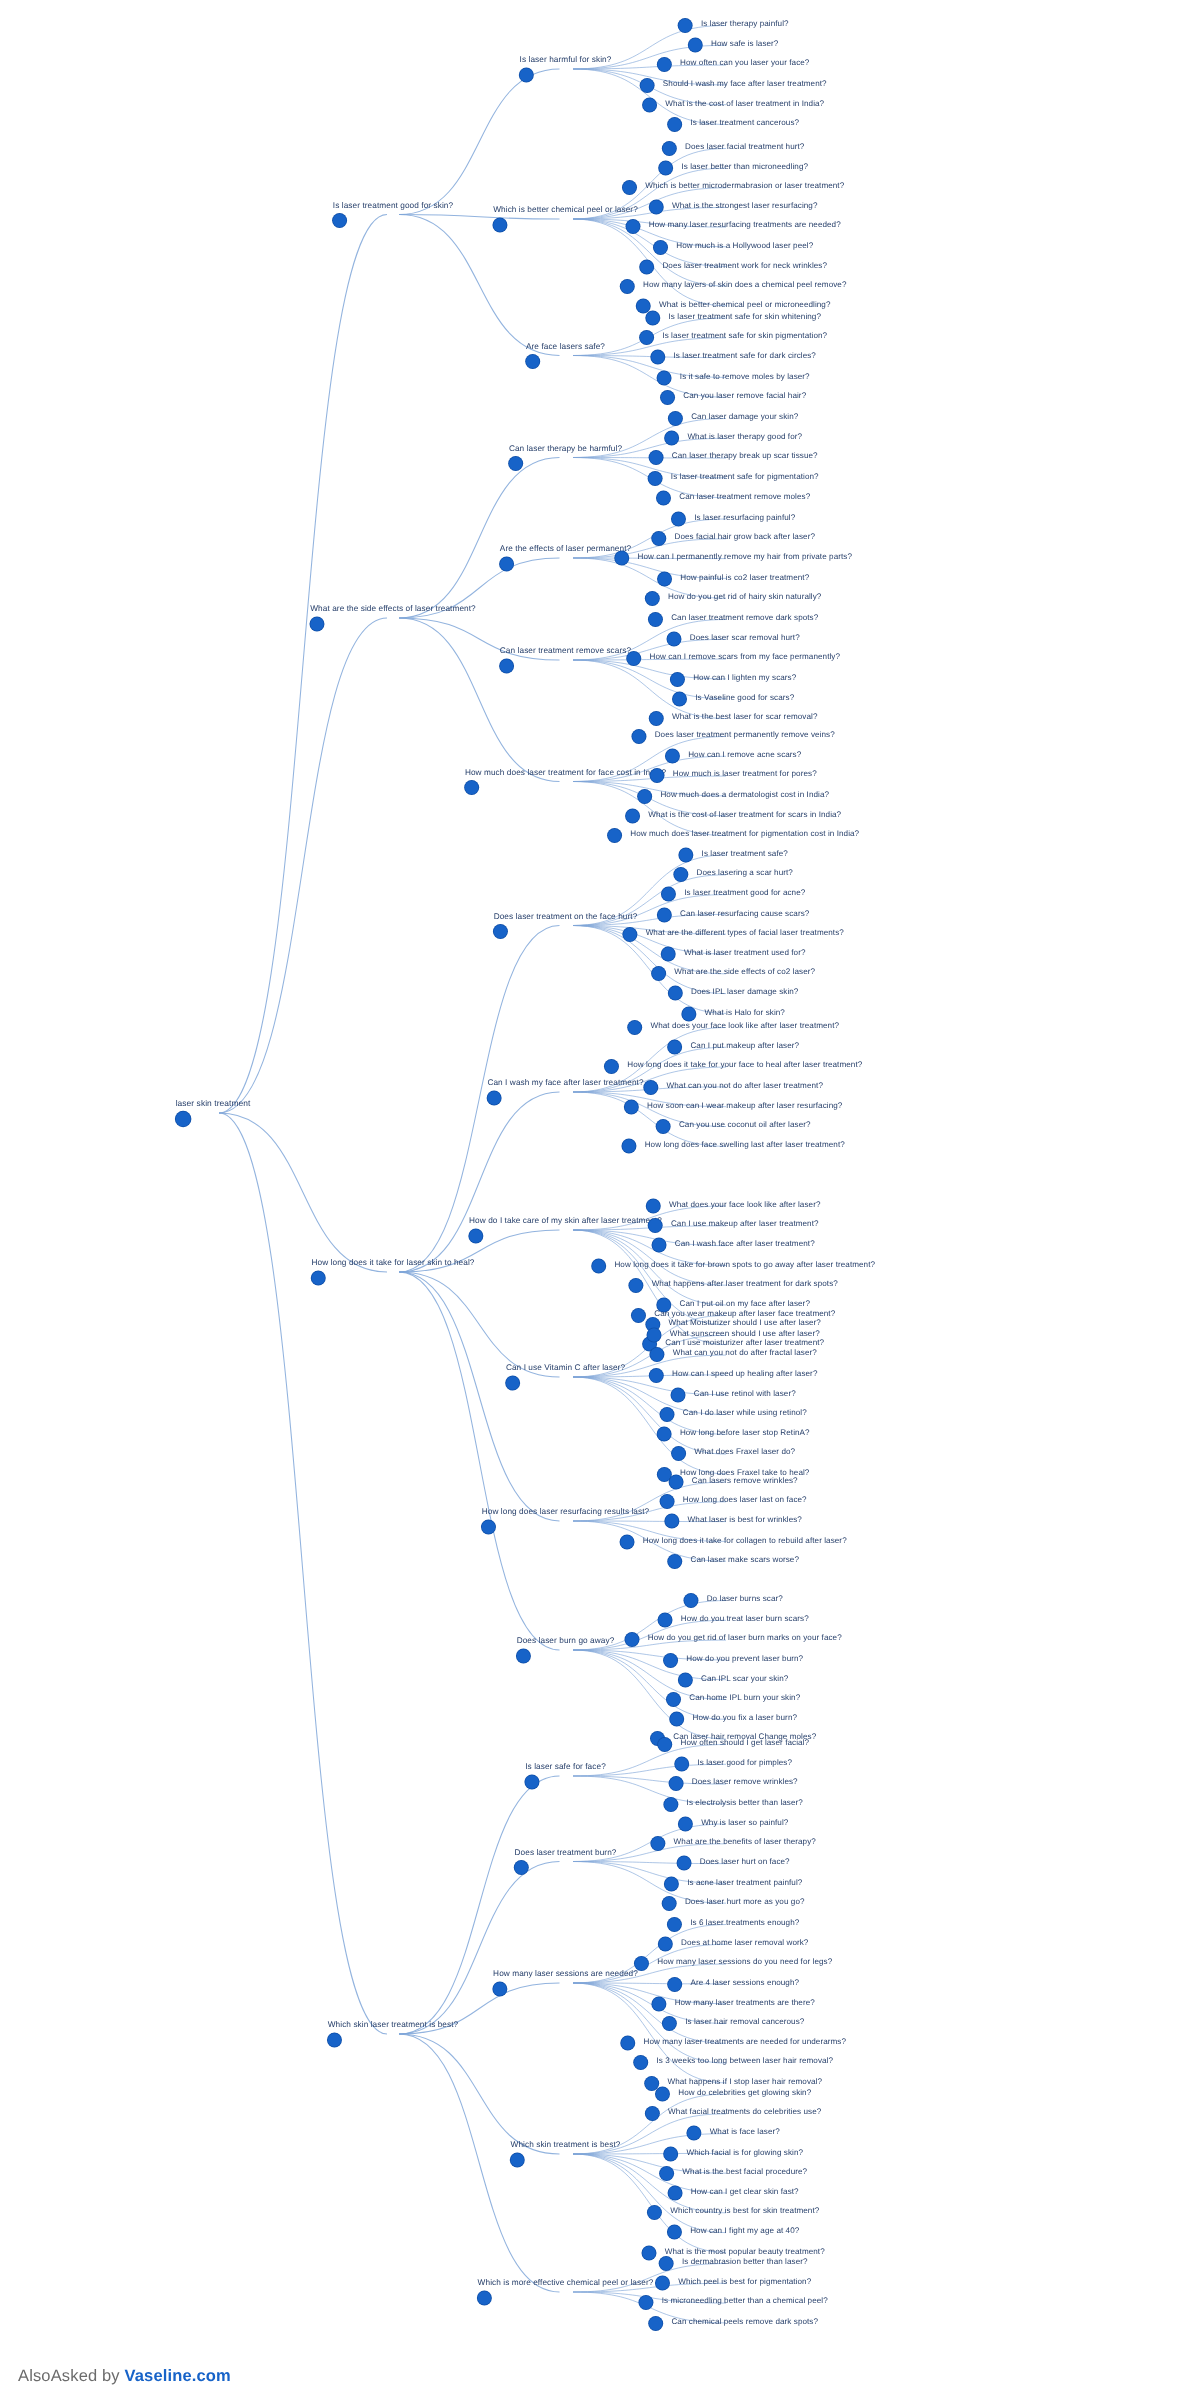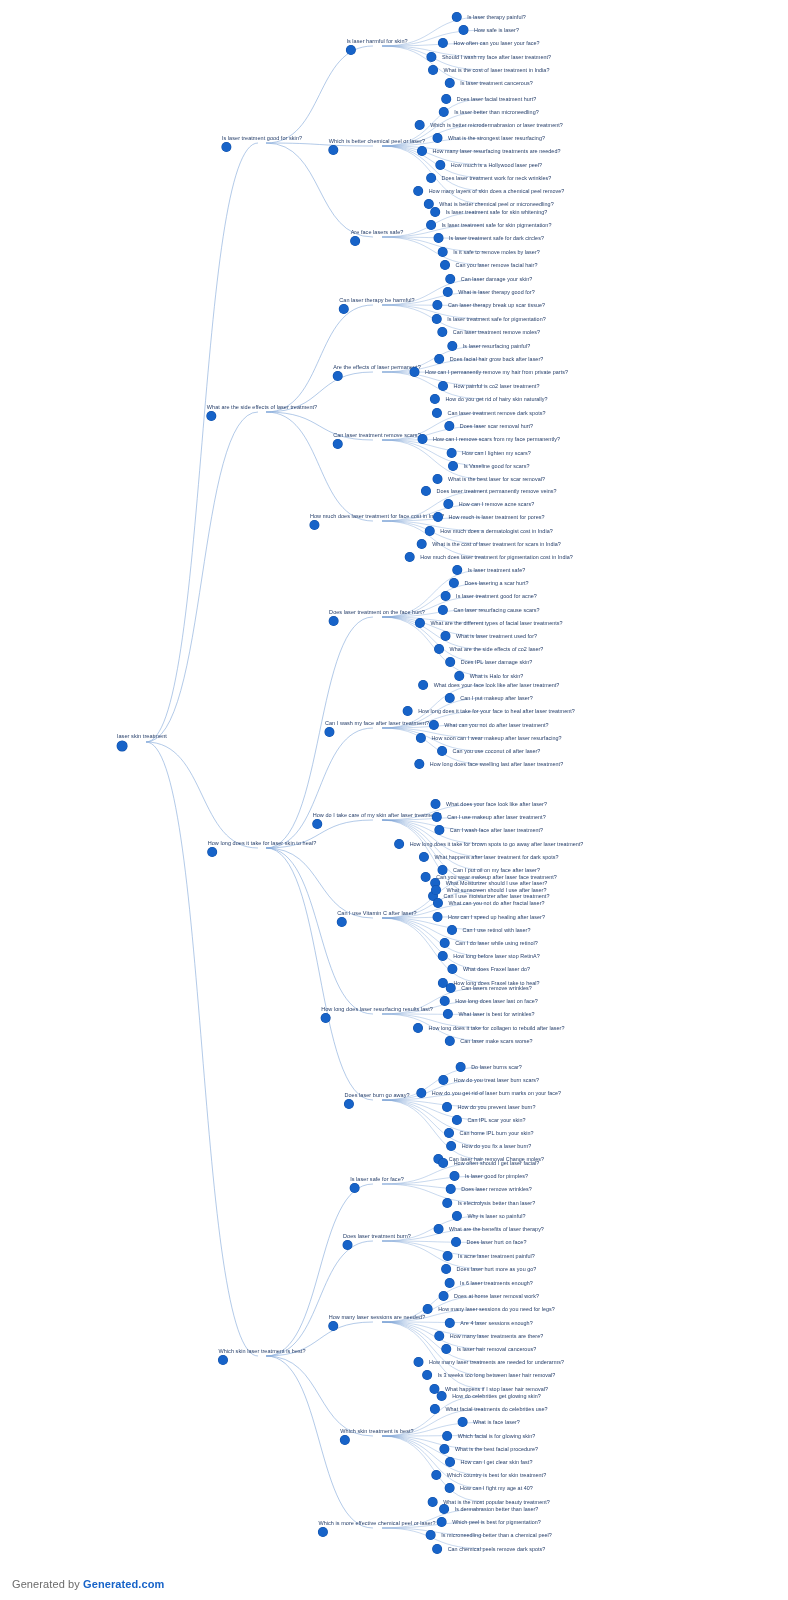--- a/index.html
+++ b/index.html
@@ -747,15 +747,15 @@
       <div class="node lvl3 right" style="left: 489px; top: 1535.4px;">
         <span class="dot"></span>
         <span class="label">Is microneedling better than a chemical peel?</span>
       </div>
       <div class="node lvl3 right" style="left: 489px; top: 1548.6px;">
         <span class="dot"></span>
         <span class="label">Can chemical peels remove dark spots?</span>
       </div>
     </div>
   <div class="footer">
-    <span>Generated by </span><span class="brand">Generated.com</span>
+    <span>AlsoAsked by </span><span class="brand">Vaseline.com</span>
   </div>
 </div>
 
 </body></html>

